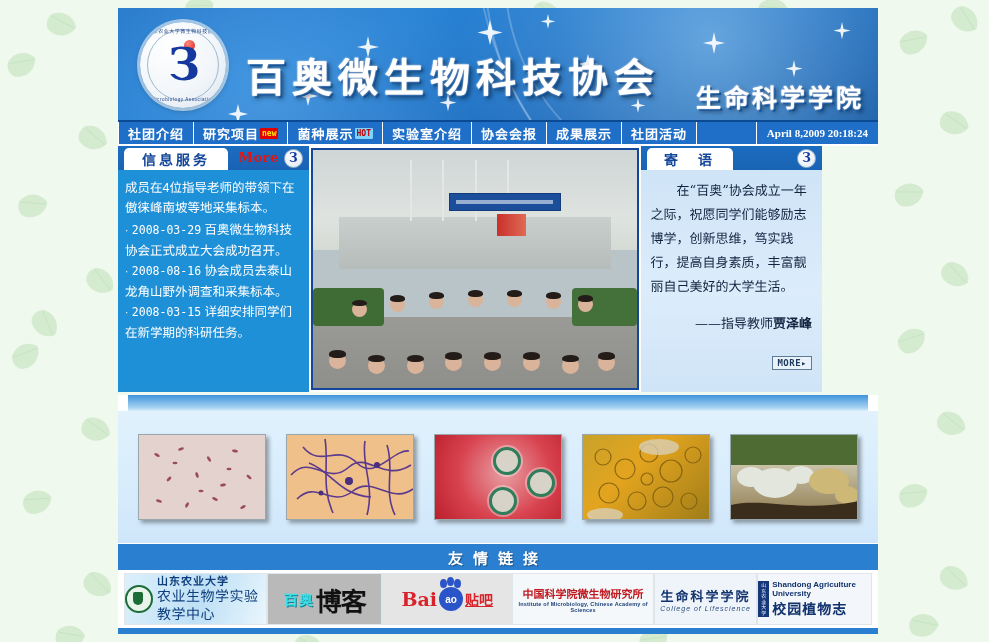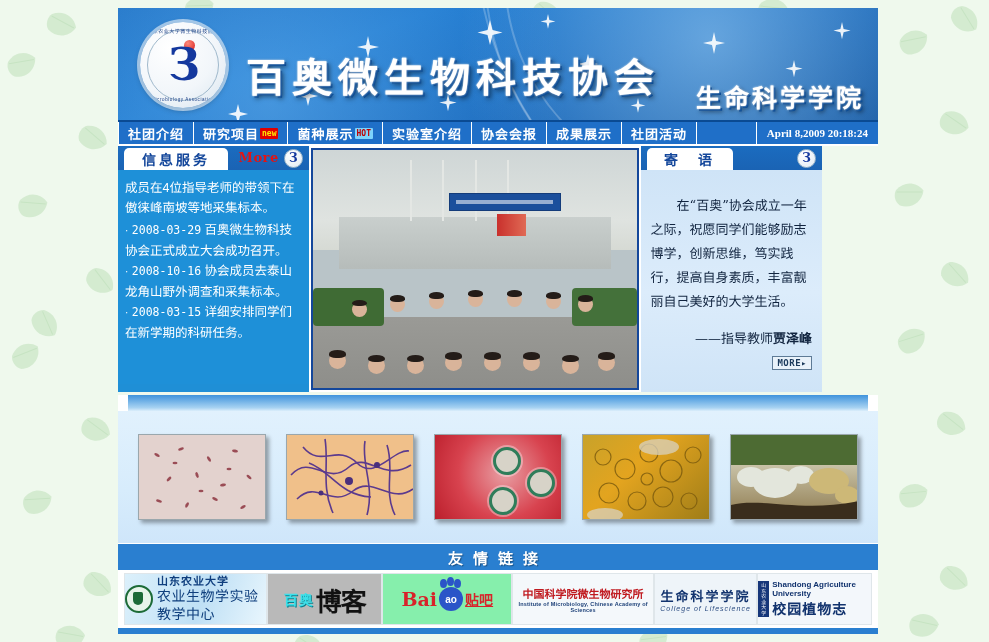--- a/index.html
+++ b/index.html
@@ -202,21 +202,21 @@
     background:#d9b49a;margin:0 auto;}
   .person .hair{position:absolute;left:0;right:0;top:-2px;height:45%;
     border-radius:50% 50% 40% 40%;background:#241c18;}
   .person .body{width:150%;margin-left:-25%;height:70%;border-radius:5px 5px 2px 2px;}
 
   
   .panel-right{width:196px;height:246px;position:relative;background:#cfe4f7;}
   .panel-right .panel-head{background:linear-gradient(#1b6cc0,#1a63b4);}
   .panel-right .tab{width:86px;left:6px;}
   .panel-right-body{
-    height:222px;box-sizing:border-box;padding:24px 10px 0 10px;
+    height:222px;box-sizing:border-box;padding:9px 10px 0 10px;
     background:linear-gradient(#cfe4f7,#dcecfb 55%,#cfe4f7);
     position:relative;
   }
   .msg{
     color:#11243f;font-size:13px;line-height:24px;text-indent:26px;
     font-family:"DejaVu Serif",serif;margin:0;
   }
   .msg-sign{
     margin:14px 0 0 0;text-align:right;color:#11243f;
     font-size:13px;font-family:"DejaVu Serif",serif;
@@ -270,21 +270,21 @@
     padding:0 6px;box-sizing:border-box;
   }
   .lnk{
     height:52px;box-sizing:border-box;
     display:flex;align-items:center;justify-content:center;
     cursor:pointer;overflow:hidden;position:relative;
     border:1px solid #dfe6ea;
   }
   .lnk1{width:150px;background:linear-gradient(110deg,#dcf0fb,#bfe0f5 55%,#e9f6fd);}
   .lnk2{width:120px;background:#b9b9b9;}
-  .lnk3{width:136px;background:#86efac;}
+  .lnk3{width:136px;background:#e5e5e5;}
   .lnk4{width:148px;background:#f4f8fb;}
   .lnk5{width:108px;background:#eef4f9;}
   .lnk6{width:120px;background:#f3f7fb;}
 
   .l1-emblem{width:24px;height:24px;border-radius:50%;border:2px solid #1d6b37;
     margin-right:4px;flex:0 0 auto;background:#e8f5ea;position:relative;}
   .l1-emblem:after{content:"";position:absolute;left:6px;top:5px;width:10px;height:13px;
     background:#1d6b37;border-radius:2px 2px 6px 6px;}
   .l1-txt{line-height:1.25;}
   .l1-txt .t1{font-size:11px;font-weight:700;color:#103f7e;letter-spacing:1px;
@@ -437,21 +437,21 @@
       <div class="panel-left-body">
         <p class="news-lead">成员在4位指导老师的带领下在傲徕峰南坡等地采集标本。</p>
 
         <p class="news-item">
           <span class="bullet">·</span>
           <span class="date">2008-03-29</span>
           <span>百奥微生物科技协会正式成立大会成功召开。</span>
         </p>
         <p class="news-item">
           <span class="bullet">·</span>
-          <span class="date">2008-10-16</span>
+          <span class="date">2008-08-16</span>
           <span>协会成员去泰山龙角山野外调查和采集标本。</span>
         </p>
         <p class="news-item">
           <span class="bullet">·</span>
           <span class="date">2008-03-15</span>
           <span>详细安排同学们在新学期的科研任务。</span>
         </p>
       </div>
     </div>
 

